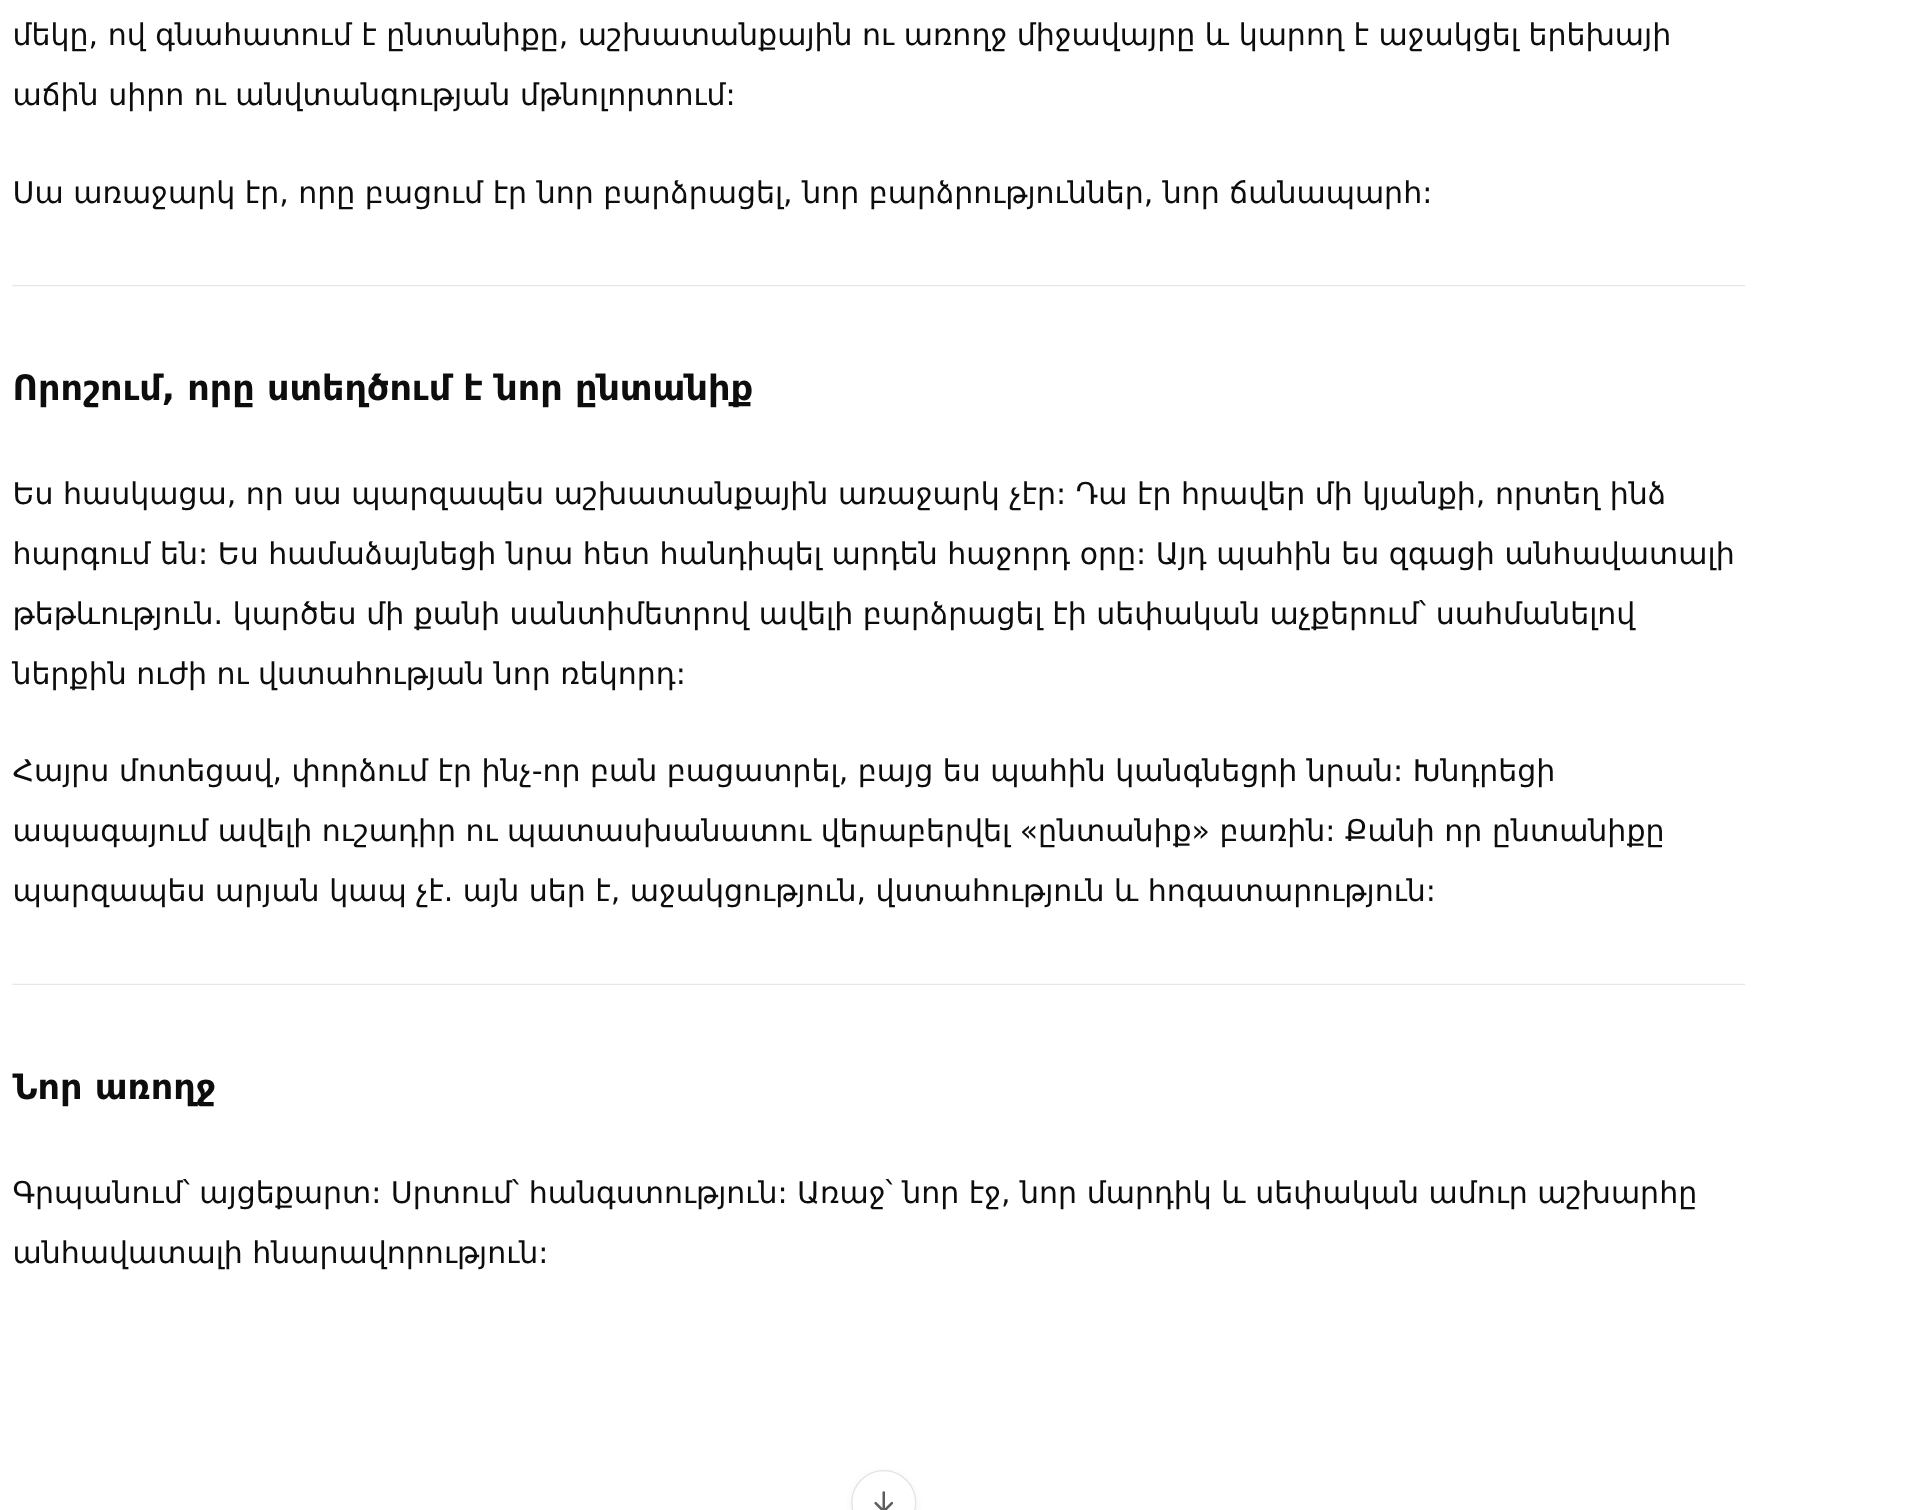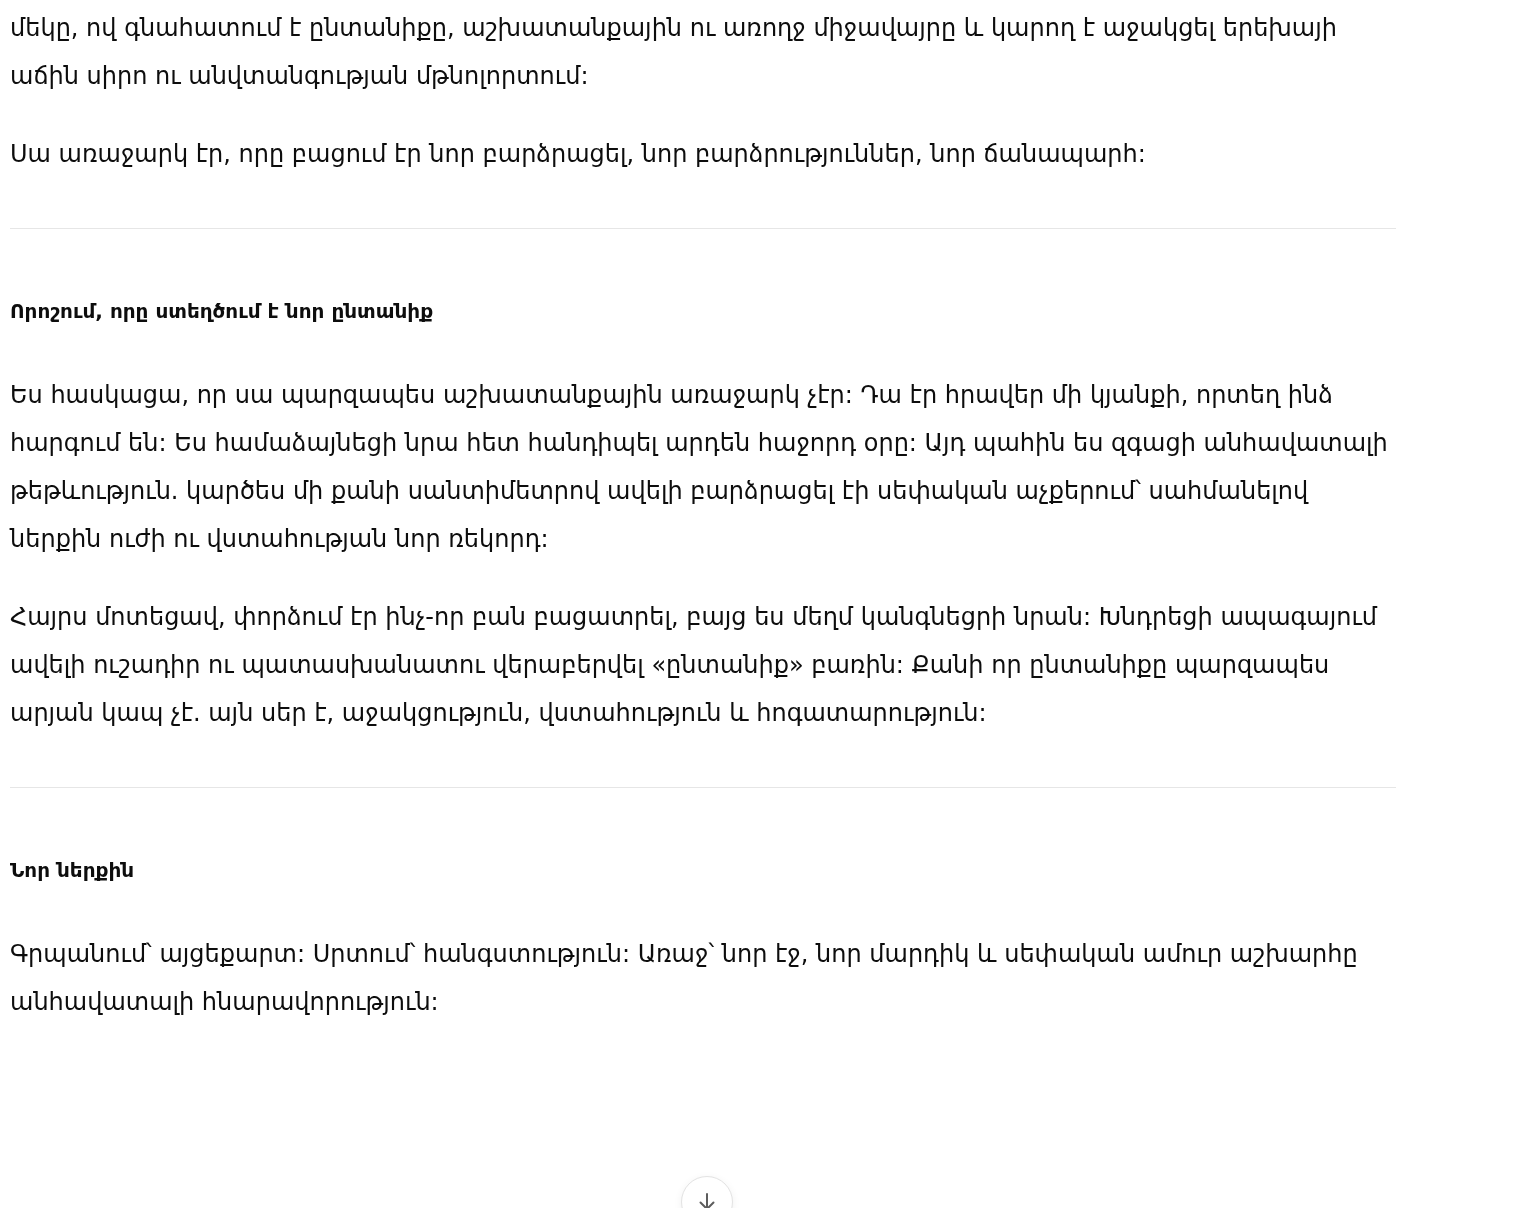--- a/index.html
+++ b/index.html
@@ -25,21 +25,21 @@
   }
   .content p.first {
     margin-top: 4px;
   }
   hr.divider {
     border: none;
     border-top: 1px solid #e6e6e6;
     margin: 50px 0 0 0;
   }
   h3.section-heading {
-    font-size: 20px;
+    font-size: 28px;
     font-weight: bold;
     line-height: 32px;
     margin: 66px 0 44px 0;
   }
   .scroll-btn {
     position: absolute;
     left: 681px;
     top: 1176px;
     width: 52px;
     height: 52px;
@@ -65,25 +65,25 @@
   <p class="first">մեկը, ով գնահատում է ընտանիքը, աշխատանքային ու առողջ միջավայրը և կարող է աջակցել երեխայի աճին սիրո ու անվտանգության մթնոլորտում:</p>
 
   <p>Սա առաջարկ էր, որը բացում էր նոր բարձրացել, նոր բարձրություններ, նոր ճանապարհ:</p>
 
   <hr class="divider">
 
   <h3 class="section-heading">Որոշում, որը ստեղծում է նոր ընտանիք</h3>
 
   <p>Ես հասկացա, որ սա պարզապես աշխատանքային առաջարկ չէր: Դա էր հրավեր մի կյանքի, որտեղ ինձ հարգում են: Ես համաձայնեցի նրա հետ հանդիպել արդեն հաջորդ օրը: Այդ պահին ես զգացի անհավատալի թեթևություն. կարծես մի քանի սանտիմետրով ավելի բարձրացել էի սեփական աչքերում՝ սահմանելով ներքին ուժի ու վստահության նոր ռեկորդ:</p>
 
-  <p>Հայրս մոտեցավ, փորձում էր ինչ-որ բան բացատրել, բայց ես մեղմ կանգնեցրի նրան: Խնդրեցի ապագայում ավելի ուշադիր ու պատասխանատու վերաբերվել «ընտանիք» բառին: Քանի որ ընտանիքը պարզապես արյան կապ չէ. այն սեր է, աջակցություն, վստահություն և հոգատարություն:</p>
+  <p>Հայրս մոտեցավ, փորձում էր ինչ-որ բան բացատրել, բայց ես պահին կանգնեցրի նրան: Խնդրեցի ապագայում ավելի ուշադիր ու պատասխանատու վերաբերվել «ընտանիք» բառին: Քանի որ ընտանիքը պարզապես արյան կապ չէ. այն սեր է, աջակցություն, վստահություն և հոգատարություն:</p>
 
   <hr class="divider">
 
-  <h3 class="section-heading">Նոր ներքին</h3>
+  <h3 class="section-heading">Նոր առողջ</h3>
 
 
   <p>Գրպանում՝ այցեքարտ: Սրտում՝ հանգստություն: Առաջ՝ նոր էջ, նոր մարդիկ և սեփական ամուր աշխարհը անհավատալի հնարավորություն:</p>
 
 </div>
 
 <button class="scroll-btn">
   <span>
     <svg width="24" height="24" viewBox="0 0 24 24" fill="none" stroke="#5d5d5d" stroke-width="2" stroke-linecap="round" stroke-linejoin="round">
       <path d="M12 4 L12 19"></path>

